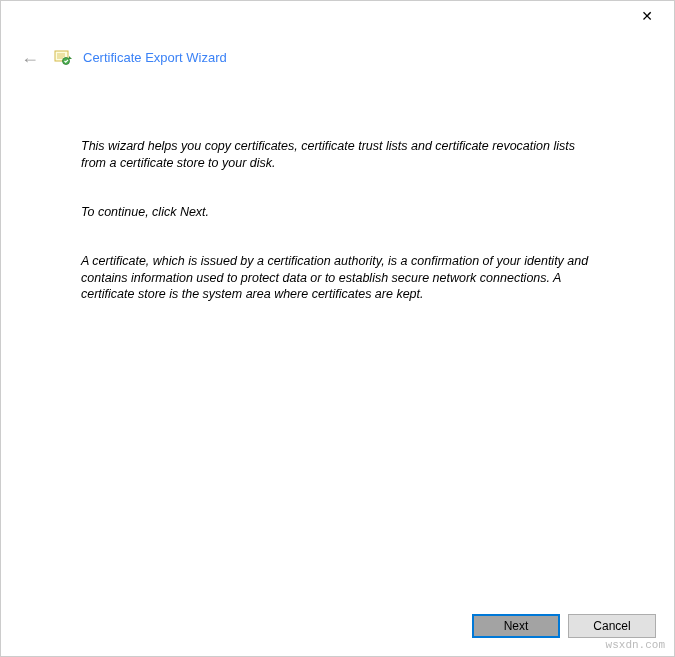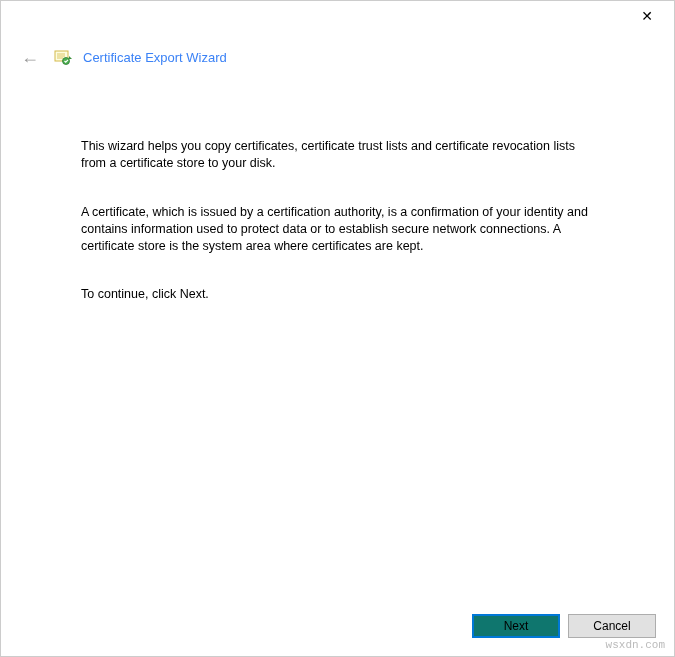--- a/index.html
+++ b/index.html
@@ -78,41 +78,42 @@
       font-weight: 600;
       color: #000000;
       margin-bottom: 48px;
     }
     .paragraph {
       font-size: 12.5px;
       color: #000000;
       line-height: 1.35;
       margin-bottom: 32px;
       max-width: 510px;
+      font-style: italic;
     }
     .footer {
       display: flex;
       justify-content: flex-end;
       align-items: center;
       padding: 16px 18px 18px 18px;
       gap: 8px;
     }
     .btn {
       min-width: 88px;
       height: 24px;
       font-size: 12px;
       font-family: "Segoe UI", Tahoma, sans-serif;
       background: #e1e1e1;
       border: 1px solid #adadad;
       cursor: pointer;
       padding: 0 14px;
     }
     .btn.primary {
       border: 2px solid #0078d7;
-      background: #0f766e;
+      background: #a3a3a3;
     }
     .watermark {
       position: absolute;
       bottom: 6px;
       right: 10px;
       font-size: 11px;
       color: #bbbbbb;
       font-family: Liberation Mono, monospace;
     }
   </style>
@@ -136,22 +137,22 @@
         <circle cx="13" cy="13" r="3.5" fill="#4caf50" stroke="#2e7d32" stroke-width="0.8"></circle>
         <path d="M11.5 13 L12.7 14.2 L15 11.8" stroke="#fff" stroke-width="1.2" fill="none"></path>
         <path d="M16 8 L19 11 L16 11 Z" fill="#3b8e3b"></path>
       </svg>
     </span>
     <span class="wizard-title">Certificate Export Wizard</span>
   </div>
 
   <div class="content">
     <p class="paragraph">This wizard helps you copy certificates, certificate trust lists and certificate revocation lists from a certificate store to your disk.</p>
+    <p class="paragraph">To continue, click Next.</p>
     <p class="paragraph">A certificate, which is issued by a certification authority, is a confirmation of your identity and contains information used to protect data or to establish secure network connections. A certificate store is the system area where certificates are kept.</p>
-    <p class="paragraph">To continue, click Next.</p>
   </div>
 
   <div class="footer">
     <button class="btn primary">Next</button>
     <button class="btn">Cancel</button>
   </div>
 
 </div>
 
 <div class="watermark">wsxdn.com</div>

